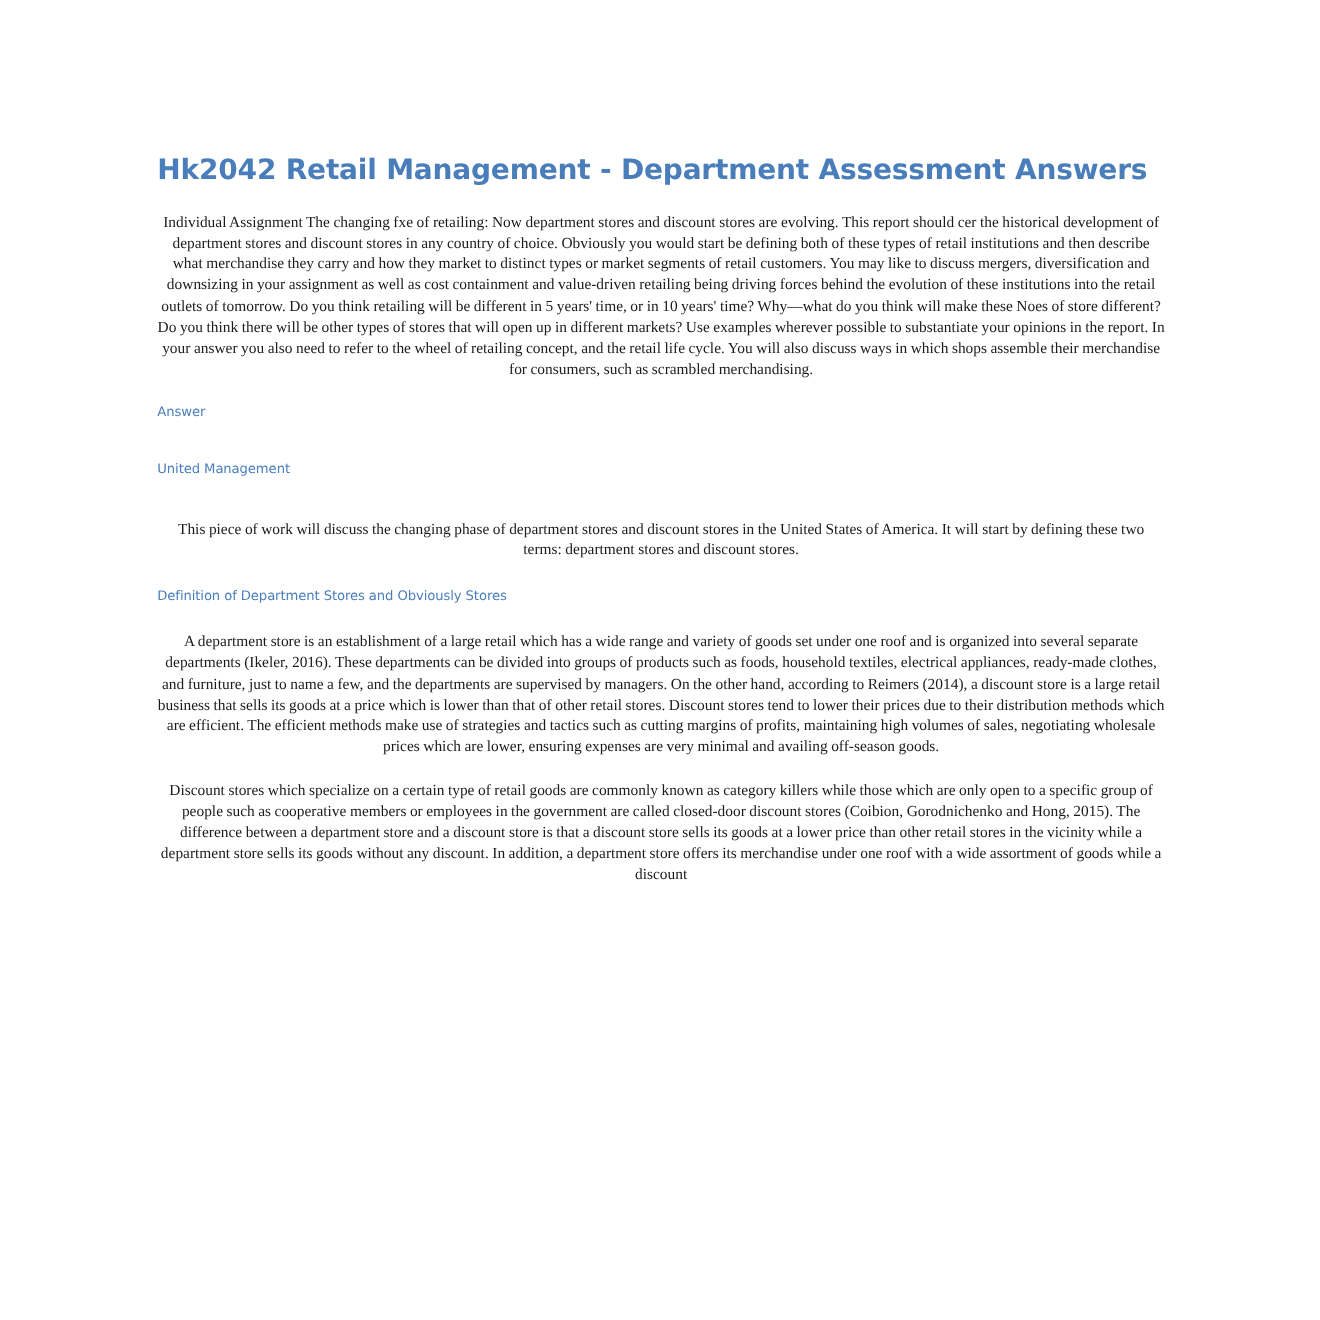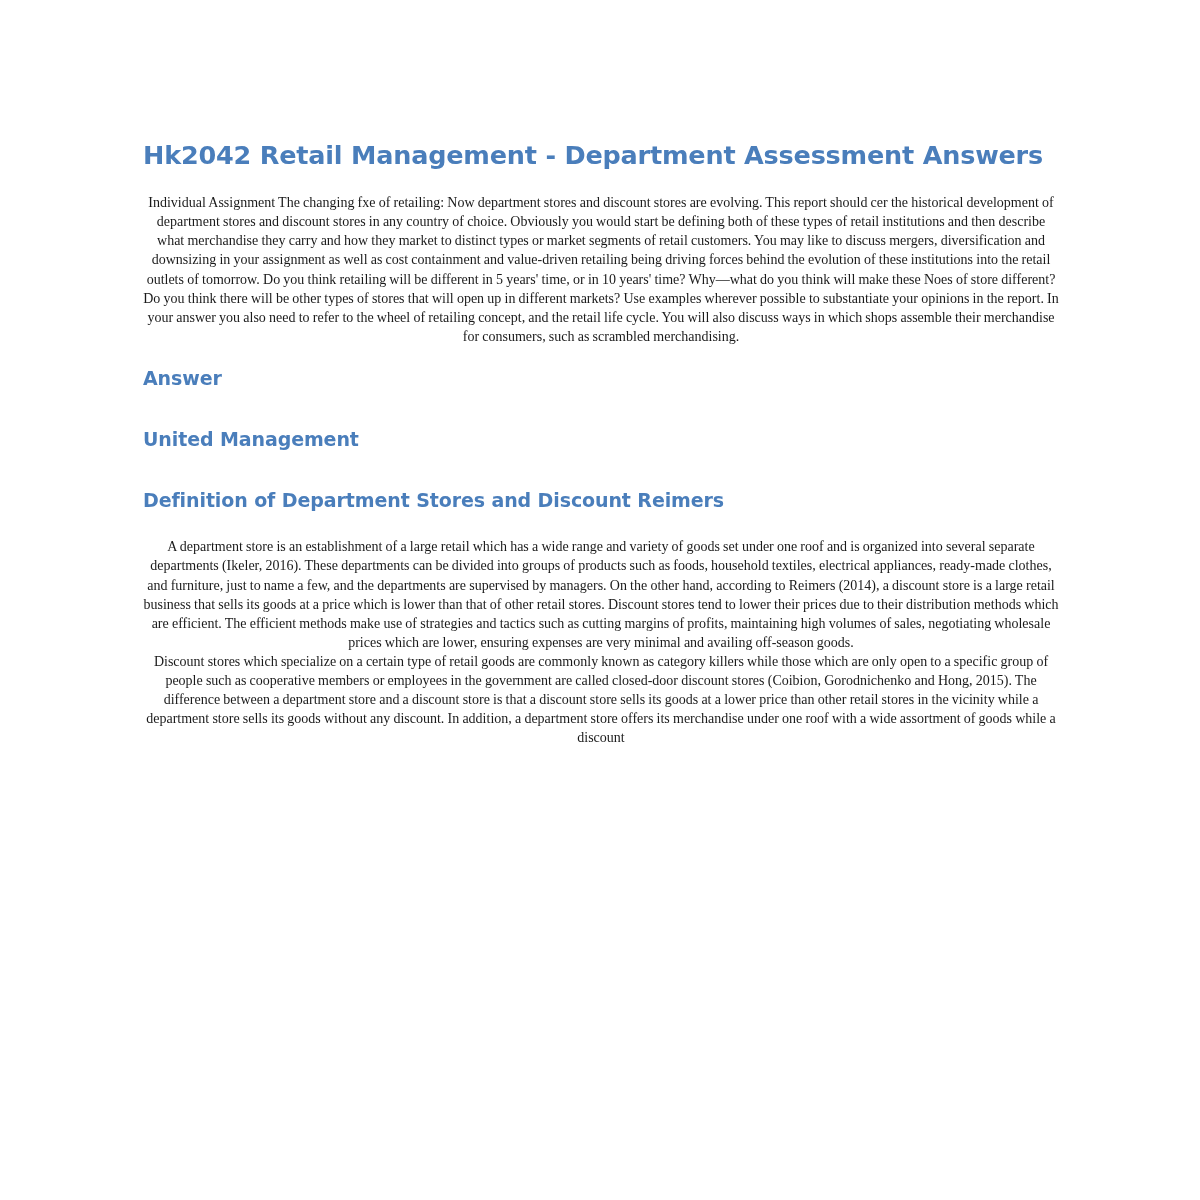--- a/index.html
+++ b/index.html
@@ -25,22 +25,22 @@
     font-family: "DejaVu Sans", sans-serif;
     font-size: 25.5px;
     font-weight: bold;
     color: #4a7ebb;
     letter-spacing: -0.2px;
     line-height: 1.18;
     margin: 0 0 23px 0;
   }
   .heading-2 {
     font-family: "DejaVu Sans", sans-serif;
-    font-size: 19px;
-    font-weight: bold;
+    font-size: 12px;
+    font-weight: normal;
     color: #4a7ebb;
     letter-spacing: -0.1px;
     line-height: 1.2;
     margin: 0;
     padding: 0;
   }
   .body-para {
     font-family: "Liberation Serif", "DejaVu Serif", serif;
     font-size: 14px;
     color: #1a1a1a;
@@ -48,38 +48,39 @@
     margin: 0;
     text-align: center;
     word-spacing: -0.3px;
   }
   .gap-para-after { margin-bottom: 21px; }
   .gap-head-answer { margin-bottom: 38px; }
   .gap-head-retail { margin-bottom: 38px; }
   .gap-head-intro { margin-bottom: 25px; }
   .gap-before-def { margin-bottom: 24px; }
   .gap-after-def { margin-bottom: 26px; }
-  .gap-para-block { }
+  .gap-para-block { margin-bottom: 21px; }
 </style>
 </head>
 <body>
 
 <div class="page">
   <div class="content">
 
     <h1 class="doc-title">Hk2042 Retail Management - Department Assessment Answers</h1>
 
     <p class="body-para gap-para-after">Individual Assignment The changing fxe of retailing: Now department stores and discount stores are evolving. This report should cer the historical development of department stores and discount stores in any country of choice. Obviously you would start be defining both of these types of retail institutions and then describe what merchandise they carry and how they market to distinct types or market segments of retail customers. You may like to discuss mergers, diversification and downsizing in your assignment as well as cost containment and value-driven retailing being driving forces behind the evolution of these institutions into the retail outlets of tomorrow. Do you think retailing will be different in 5 years' time, or in 10 years' time? Why—what do you think will make these Noes of store different? Do you think there will be other types of stores that will open up in different markets? Use examples wherever possible to substantiate your opinions in the report. In your answer you also need to refer to the wheel of retailing concept, and the retail life cycle. You will also discuss ways in which shops assemble their merchandise for consumers, such as scrambled merchandising.</p>
 
     <h2 class="heading-2 gap-head-answer">Answer</h2>
 
     <h2 class="heading-2 gap-head-retail">United Management</h2>
 
 
+    <p class="body-para gap-before-def">This piece of work will discuss the changing phase of department stores and discount stores in the United States of America. It will start by defining these two terms: department stores and discount stores.</p>
 
-    <h2 class="heading-2 gap-after-def">Definition of Department Stores and Discount Reimers</h2>
+    <h2 class="heading-2 gap-after-def">Definition of Department Stores and Obviously Stores</h2>
 
     <p class="body-para gap-para-block">A department store is an establishment of a large retail which has a wide range and variety of goods set under one roof and is organized into several separate departments (Ikeler, 2016). These departments can be divided into groups of products such as foods, household textiles, electrical appliances, ready-made clothes, and furniture, just to name a few, and the departments are supervised by managers. On the other hand, according to Reimers (2014), a discount store is a large retail business that sells its goods at a price which is lower than that of other retail stores. Discount stores tend to lower their prices due to their distribution methods which are efficient. The efficient methods make use of strategies and tactics such as cutting margins of profits, maintaining high volumes of sales, negotiating wholesale prices which are lower, ensuring expenses are very minimal and availing off-season goods.</p>
 
     <p class="body-para">Discount stores which specialize on a certain type of retail goods are commonly known as category killers while those which are only open to a specific group of people such as cooperative members or employees in the government are called closed-door discount stores (Coibion, Gorodnichenko and Hong, 2015). The difference between a department store and a discount store is that a discount store sells its goods at a lower price than other retail stores in the vicinity while a department store sells its goods without any discount. In addition, a department store offers its merchandise under one roof with a wide assortment of goods while a discount</p>
 
   </div>
 </div>
 
 </body></html>

